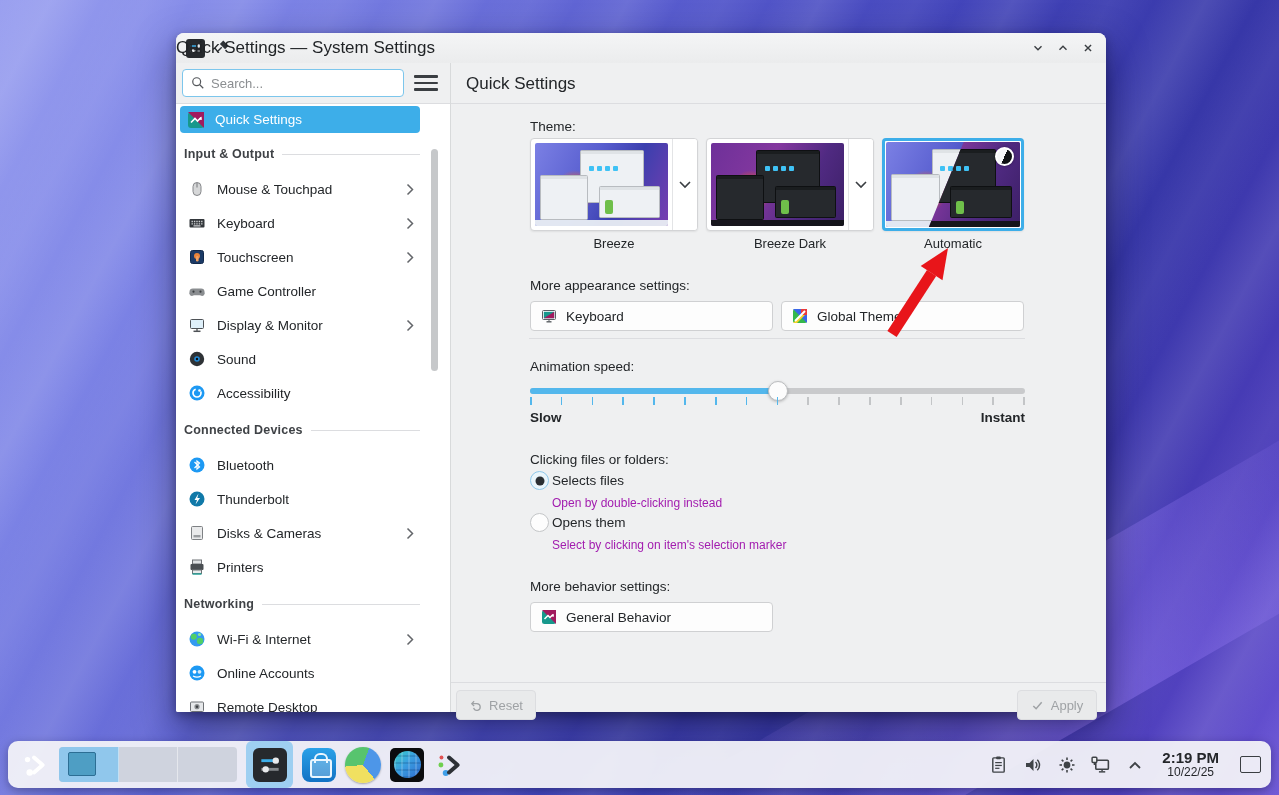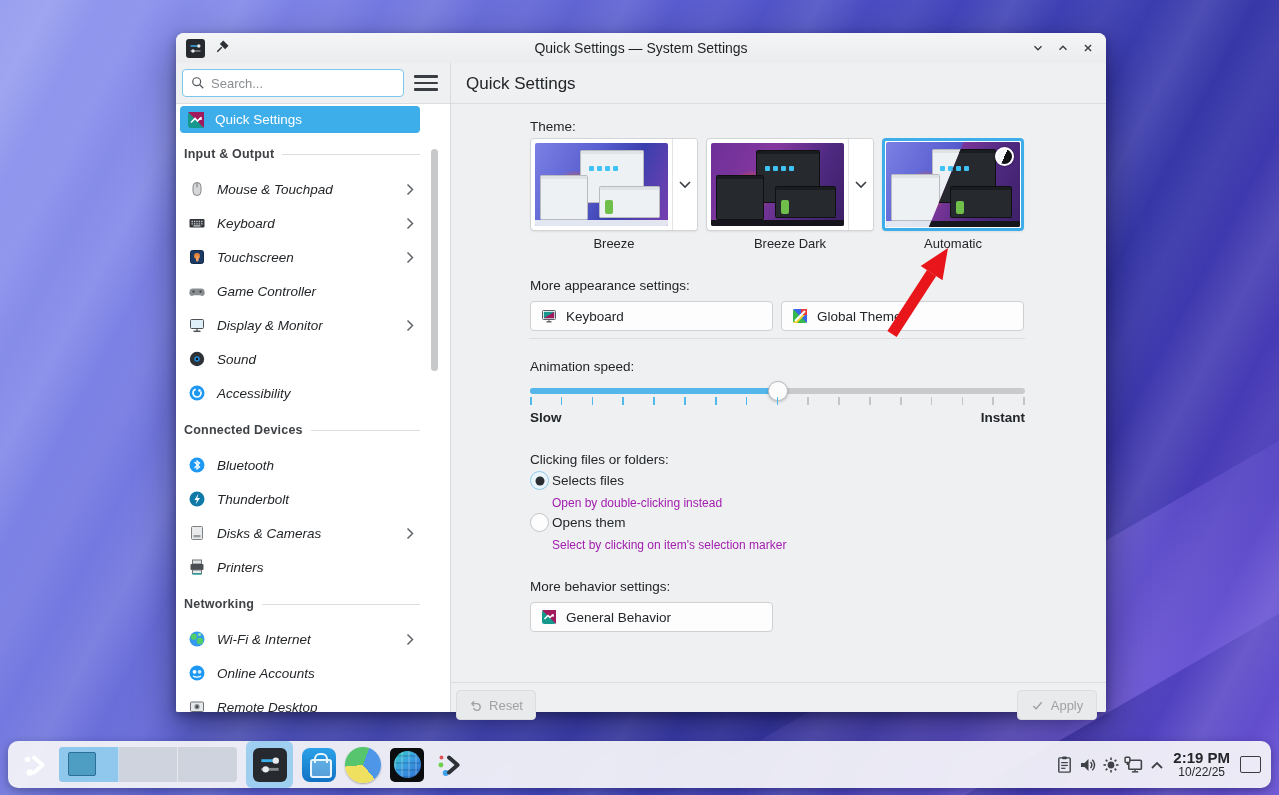--- a/index.html
+++ b/index.html
@@ -16,21 +16,21 @@
     transform: rotate(-30deg); }
 
   
   .win { position:absolute; left:176px; top:33px; width:930px; height:679px; background:#eff0f1;
     border-radius:8px 8px 2px 2px; box-shadow:0 16px 38px rgba(8,8,40,.5), 0 3px 10px rgba(8,8,40,.35); }
 
   .titlebar { position:absolute; left:0; top:0; right:0; height:30px; border-radius:8px 8px 0 0;
     background:linear-gradient(#f4f5f6,#ebeced); display:flex; align-items:center; }
   .tb-appicon { width:19px; height:19px; border-radius:3px; background:#26292d; margin-left:10px; display:flex; align-items:center; justify-content:center; }
   .tb-pin { margin-left:10px; }
-  .tb-title { position:absolute; left:0; right:0; text-align:center; font-size:14px; color:#1f2225; pointer-events:none; }
+  .tb-title { position:absolute; left:0; right:0; font-size:17px; color:#1f2225; pointer-events:none; }
   .tb-controls { position:absolute; right:10px; top:0; height:30px; display:flex; align-items:center; gap:9px; }
   .tb-btn { width:16px; height:16px; display:flex; align-items:center; justify-content:center; cursor:default; }
 
   
   .toolbar { position:absolute; left:0; top:30px; right:0; height:41px; background:#eff0f1; border-bottom:1px solid #dcdde0; }
   .searchbox { position:absolute; left:6px; top:6px; width:222px; height:28px; background:#fff;
     border:1px solid #7cc6ec; border-radius:4px; display:flex; align-items:center; padding:0 8px; gap:6px; }
   .searchbox input { border:none; outline:none; flex:1; font-size:13px; color:#232629; font-family:inherit; background:transparent; }
   .searchbox input::placeholder { color:#8b8e91; }
   .hamburger { position:absolute; left:238px; top:9px; width:24px; height:22px; display:flex; flex-direction:column; justify-content:center; gap:4px; }
@@ -39,21 +39,21 @@
   .vsep { position:absolute; left:274px; top:30px; bottom:0; width:1px; background:#d8dadb; }
 
   
   .sidebar { position:absolute; left:0; top:71px; width:274px; bottom:0; background:#fff; border-radius:0 0 0 2px; overflow:hidden; }
   .side-list { padding:2px 30px 0 4px; }
   .side-sel { height:27px; border-radius:4px; background:#3daee9; color:#fff; display:flex; align-items:center; gap:10px; padding:0 7px; font-size:13.5px; margin-bottom:3px; }
   .side-section { height:36px; display:flex; align-items:center; gap:8px; padding-left:4px; margin-top:2px; }
   .side-section b { font-size:12.5px; color:#3f4246; letter-spacing:.2px; }
   .side-section .line { flex:1; height:1px; background:#dcdde0; }
   .side-item { height:34px; display:flex; align-items:center; gap:11px; padding:0 6px 0 8px; font-size:13.5px; color:#232629; border-radius:4px; }
-  .side-item .grow { flex:1;font-style:italic; }
+  .side-item .grow { flex:1; }
   .icon18 { width:18px; height:18px; flex:0 0 18px; }
   .scroll-thumb { position:absolute; left:255px; top:45px; width:7px; height:222px; background:#c6c8ca; border-radius:4px; }
 
   
   .content { position:absolute; left:275px; top:71px; right:0; bottom:45px; overflow:hidden; }
   .lbl { position:absolute; font-size:13.5px; color:#232629; }
   .sublbl { position:absolute; font-size:12px; color:#a21caf; }
 
   .tcard { position:absolute; top:34px; height:93px; background:#fff; border:1px solid #d3d4d6; border-radius:4px; display:flex; overflow:hidden; box-shadow:0 1px 2px rgba(0,0,0,.07); }
   .tprev { flex:1; margin:4px; border-radius:2px; position:relative; overflow:hidden; }
@@ -120,21 +120,21 @@
   .ss-icon { border-radius:6px; background:#26292d; display:flex; align-items:center; justify-content:center; }
   .discover-icon { width:34px; height:34px; border-radius:8px; background:linear-gradient(180deg,#2aa1e8,#1272c4); position:relative; }
   .discover-icon::before { content:""; position:absolute; left:8px; top:11px; width:18px; height:15px; border-radius:3px; background:rgba(255,255,255,.28); border:2px solid #eaf6ff; }
   .discover-icon::after { content:""; position:absolute; left:12px; top:5px; width:10px; height:8px; border:2px solid #eaf6ff; border-bottom:none; border-radius:6px 6px 0 0; }
   .pie-icon { width:36px; height:36px; border-radius:50%;
     background:conic-gradient(from 20deg,#4d96e8 0 120deg,#f0e060 120deg 245deg,#57c46e 245deg 360deg); box-shadow:0 1px 2px rgba(0,0,0,.3); }
   .globe-icon { width:34px; height:34px; border-radius:5px; background:#0b0c0e; display:flex; align-items:center; justify-content:center; }
   .globe-icon .orb { width:27px; height:27px; border-radius:50%;
     background:linear-gradient(135deg,#39d0c4 0%,#3a9fe0 45%,#2f6bd0 100%); position:relative; overflow:hidden; }
   .globe-icon .orb::after { content:""; position:absolute; inset:0; background:repeating-linear-gradient(90deg, rgba(255,255,255,.16) 0 2px, transparent 2px 7px), repeating-linear-gradient(0deg, rgba(0,40,90,.18) 0 2px, transparent 2px 7px); }
-  .tb-right { position:absolute; right:10px; top:0; height:100%; display:flex; align-items:center; gap:2px; }
+  .tb-right { position:absolute; right:10px; top:0; height:100%; display:flex; align-items:center; gap:13px; }
   .tray-icon { width:21px; height:21px; display:flex; align-items:center; justify-content:center; }
   .clock { text-align:center; color:#24262a; line-height:1.1; padding:0 4px; }
   .clock .t { font-size:15px; font-weight:600; }
   .clock .d { font-size:12px; }
   .show-desktop { width:21px; height:17px; border:1.6px solid #3a3e42; border-radius:2px; margin-left:4px; }
 </style>
 </head>
 <body>
 
 <div class="desktop"></div>

